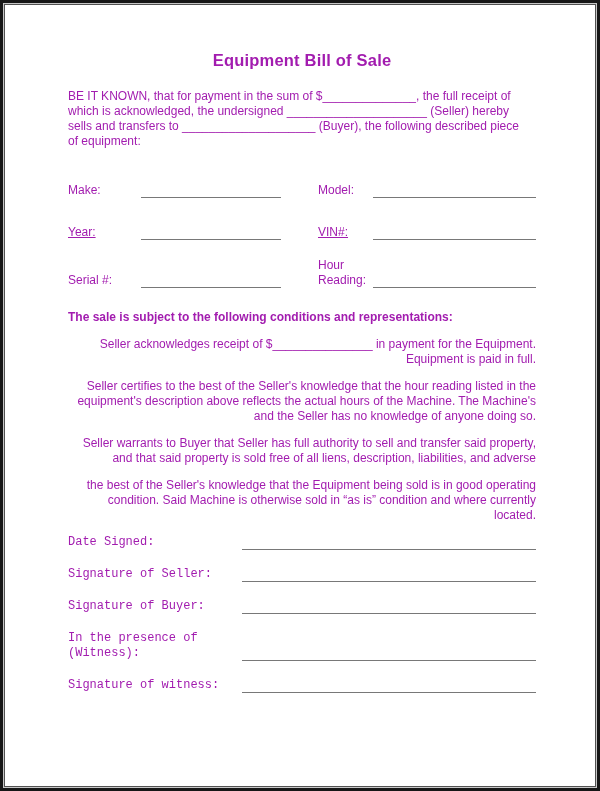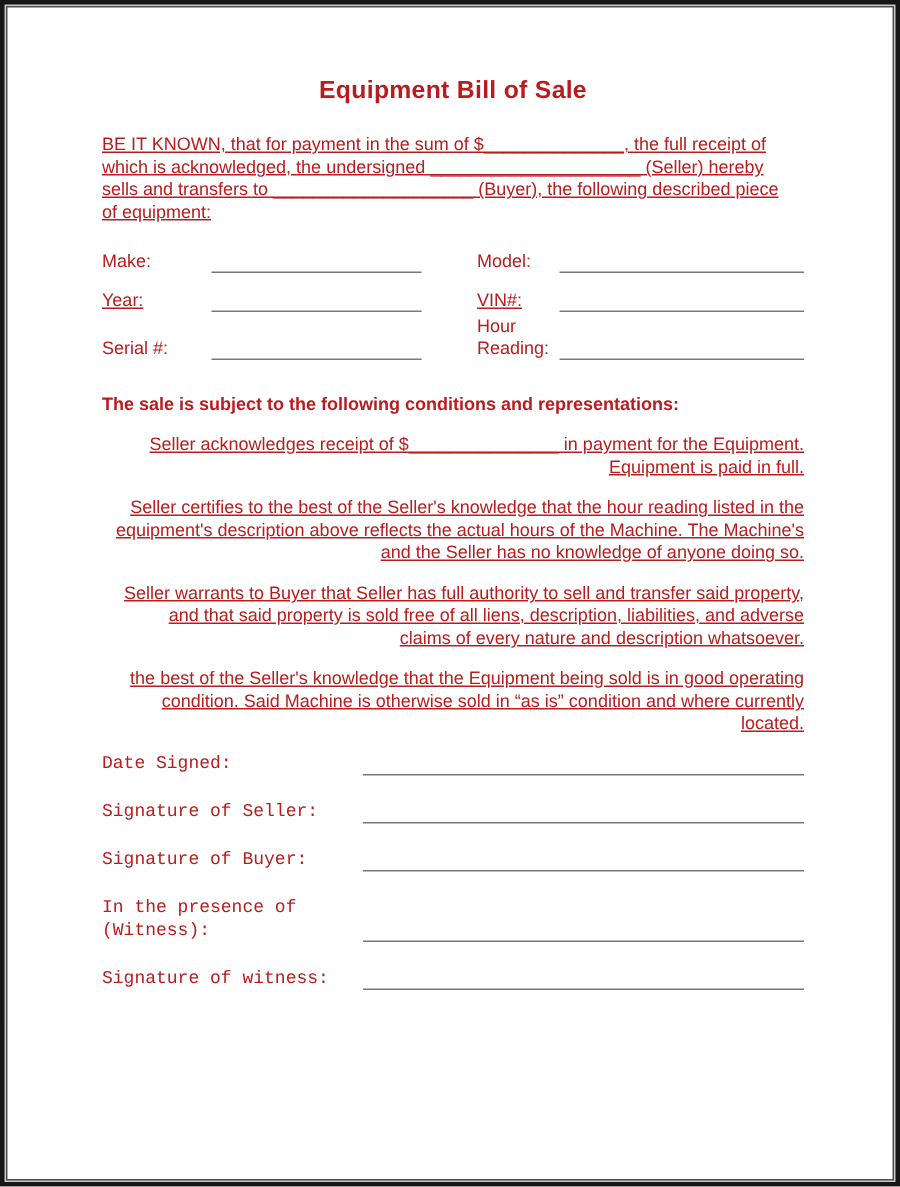--- a/index.html
+++ b/index.html
@@ -4,37 +4,37 @@
 <style>
   html,body { margin:0; padding:0; background:#ffffff; }
   .page {
     position:relative;
     width:600px; height:791px;
     box-sizing:border-box;
     background:#ffffff;
     
     box-shadow: inset 0 0 0 3px #161616, inset 0 0 0 4px #c6c6c6, inset 0 0 0 5px #515151;
     font-family:"Liberation Sans","DejaVu Sans",sans-serif;
-    font-size:12px; line-height:15px; color:#b91c1c;
+    font-size:12px; line-height:15px; color:#a21caf;
     padding:0 64px 0 68px;
     overflow:hidden;
   }
   .title {
     margin:50px 0 19px;
     text-align:center;
     font-size:16.5px; line-height:20px; font-weight:bold;
     letter-spacing:0.2px;
   }
-  .line { white-space:nowrap;text-decoration:underline; }
+  .line { white-space:nowrap; }
   .intro { margin:0; }
   .fields { margin-top:18px; }
   .frow { display:flex; align-items:flex-end; }
   .frow.mb-lg { margin-bottom:11px; }
   .frow.mb-sm { margin-bottom:2px;text-decoration:underline; }
-  .flabel { flex:none; }
+  .flabel { flex:none;margin-top:16px; }
   .lw { width:73px; }
   .flw { width:140px; flex:none; }
   .fgap { width:37px; flex:none; }
   .rw { width:55px; }
   .rule { border-bottom:1px solid #787878; height:13px; }
   .grow { flex:1 1 auto; }
   .cond-heading { font-weight:bold; margin:22px 0 12px; white-space:nowrap; }
   .para { margin:0 0 12px;text-align:right; }
   .sigs { margin-top:12px; }
   .srow { display:flex; align-items:flex-end; margin-bottom:17px;font-family:Liberation Mono, monospace; }
@@ -87,21 +87,20 @@
 
   <div class="para">
     <div class="line">Seller certifies to the best of the Seller's knowledge that the hour reading listed in the</div>
     <div class="line">equipment's description above reflects the actual hours of the Machine. The Machine's</div>
     <div class="line">and the Seller has no knowledge of anyone doing so.</div>
   </div>
 
   <div class="para">
     <div class="line">Seller warrants to Buyer that Seller has full authority to sell and transfer said property,</div>
     <div class="line">and that said property is sold free of all liens, description, liabilities, and adverse</div>
-    <div class="line">claims of every nature and description whatsoever.</div>
   </div>
 
   <div class="para">
     <div class="line">the best of the Seller's knowledge that the Equipment being sold is in good operating</div>
     <div class="line">condition. Said Machine is otherwise sold in “as is” condition and where currently</div>
     <div class="line">located.</div>
   </div>
 
   <div class="sigs">
     <div class="srow">

